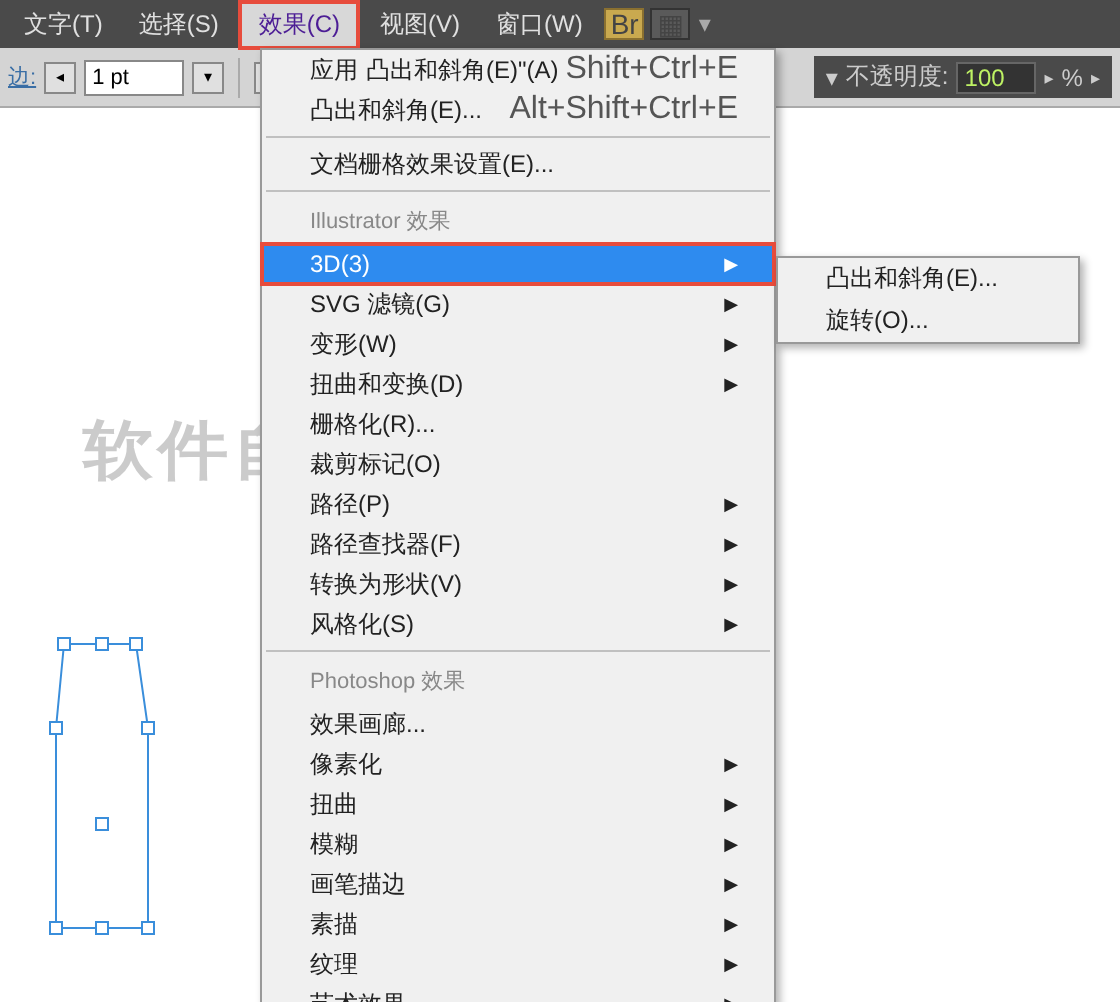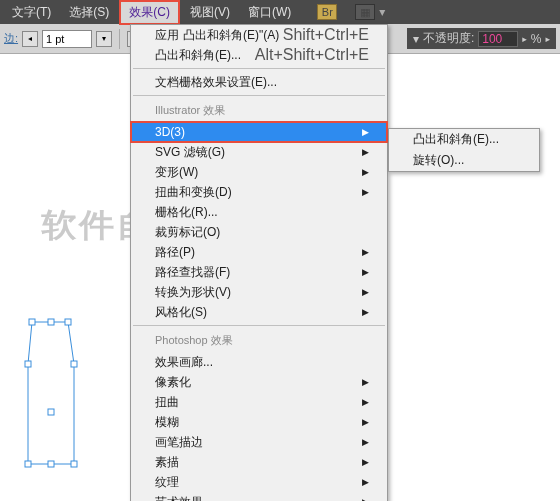--- a/index.html
+++ b/index.html
@@ -1,30 +1,30 @@
 <!DOCTYPE html>
 <html><head>
 <meta charset="utf-8">
 <style>
 * { margin: 0; padding: 0; box-sizing: border-box; font-family: "Microsoft YaHei", sans-serif; font-size: 12px; }
 body { background: #fff; width: 560px; height: 501px; overflow: hidden; position: relative; }
 
 .menubar { display: flex; align-items: center; height: 24px; background: #4a4a4a; padding: 0 4px; gap: 2px; }
 .menubar-item { color: #e0e0e0; padding: 2px 8px; cursor: pointer; }
 .menubar-item.highlighted { background: #d8d8d8; color: #4c1d95; border: 2px solid #e74c3c; }
-.menubar-icon { width: 20px; height: 16px; background: #c9a94f; border: 1px solid #8a7030; margin-left: 16px; display: flex; align-items: center; justify-content: center; font-size: 11px; color: #444; }
+.menubar-icon { width: 20px; height: 16px; background: #c9a94f; border: 1px solid #8a7030; margin-left: 1px; display: flex; align-items: center; justify-content: center; font-size: 14px; color: #444; }
 .menubar-icon.grid { background: #5a5a5a; border: 1px solid #333; }
 
 .toolbar { display: flex; align-items: center; height: 30px; background: #d4d4d4; border-bottom: 1px solid #aaa; padding: 0 4px; gap: 4px; }
 .tool-label { color: #3a6ea5; text-decoration: underline; font-size: 11px; }
 .tool-input { width: 50px; height: 18px; border: 1px solid #888; padding: 0 3px; font-size: 11px; }
 .tool-btn { width: 16px; height: 16px; border: 1px solid #888; background: #e0e0e0; display: inline-flex; align-items: center; justify-content: center; font-size: 8px; }
 .tool-sep { width: 1px; height: 20px; background: #aaa; margin: 0 3px; }
 .dark-section { background: #4a4a4a; padding: 2px 6px; color: #ccc; font-size: 11px; display: flex; align-items: center; gap: 4px; }
-.opacity-input { width: 40px; height: 16px; border: 1px solid #666; background: #333; color: #ec4899; padding: 0 3px; }
+.opacity-input { width: 40px; height: 16px; border: 1px solid #666; background: #333; color: #bef264; padding: 0 3px; }
 
 .canvas-area { position: absolute; left: 0; top: 54px; width: 130px; height: 447px; background: #fff; }
 .watermark { position: absolute; left: 50px; top: 150px; font-size: 32px; color: #999; font-weight: bold; letter-spacing: 2px; transform: scale(1.1, 1); opacity: 0.5; white-space: nowrap; pointer-events: none; }
 .shape { position: absolute; left: 20px; top: 260px; }
 .shape svg { display: block; }
 
 .dropdown { position: absolute; left: 130px; top: 24px; width: 258px; background: #f0f0f0; border: 1px solid #999; box-shadow: 2px 2px 4px rgba(0,0,0,0.3); }
 .dropdown-item { display: flex; align-items: center; justify-content: space-between; padding: 3px 18px 3px 24px; color: #222; cursor: pointer; height: 20px; }
 .dropdown-item.selected { background: #2e8bef; color: #fff; }
 .dropdown-item.selected.red-box { outline: 2px solid #e74c3c; outline-offset: -1px; }

